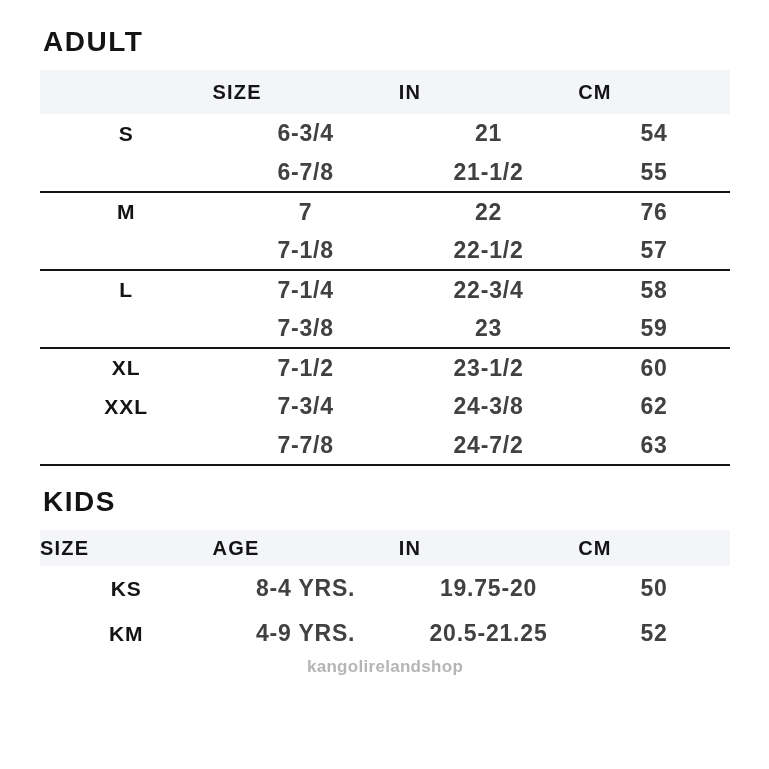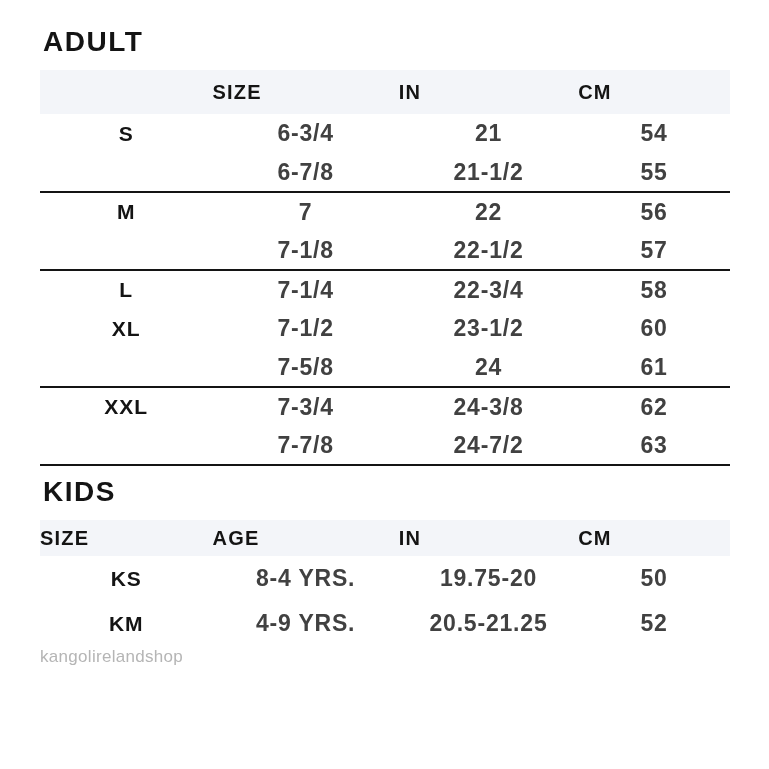--- a/index.html
+++ b/index.html
@@ -24,21 +24,21 @@
     position:relative;
   }
   .section-heading{
     font-size:28px;
     font-weight:bold;
     color:var(--heading);
     letter-spacing:1.5px;
     line-height:32px;
     margin:0 0 12px 3px;
   }
-  .kids-gap{margin-top:10px;}
+  .kids-gap{margin-top:20px;}
   table.size-table{
     width:690px;
     border-collapse:collapse;
     table-layout:fixed;
   }
   table.size-table th{
     background:var(--band);
     font-size:20px;
     font-weight:bold;
     color:var(--heading);
@@ -62,26 +62,27 @@
     font-weight:bold;
     color:var(--heading);
     font-size:21px;
     letter-spacing:1px;
   }
   table.adult tr.group-end td{
     border-bottom:2px solid var(--separator);
   }
   .watermark{
     width:690px;
-    text-align:left;
+    text-align:center;
     font-size:17px;
     color:var(--watermark);
     letter-spacing:0.3px;
     margin-top:1px;
     line-height:20px;
+    font-weight:bold;
   }
 </style>
 </head>
 <body>
 
 <div class="page">
 
   <h1 class="section-heading">ADULT</h1>
 
   <table class="size-table adult">
@@ -109,45 +110,45 @@
         <tr class="group-end">
           <td class="row-label"></td>
           <td>6-7/8</td>
           <td>21-1/2</td>
           <td>55</td>
         </tr>
         <tr>
           <td class="row-label">M</td>
           <td>7</td>
           <td>22</td>
-          <td>56</td>
+          <td>76</td>
         </tr>
         <tr class="group-end">
           <td class="row-label"></td>
           <td>7-1/8</td>
           <td>22-1/2</td>
           <td>57</td>
         </tr>
         <tr>
           <td class="row-label">L</td>
           <td>7-1/4</td>
           <td>22-3/4</td>
           <td>58</td>
         </tr>
+        <tr class="group-end">
+          <td class="row-label"></td>
+          <td>7-3/8</td>
+          <td>23</td>
+          <td>59</td>
+        </tr>
         <tr>
           <td class="row-label">XL</td>
           <td>7-1/2</td>
           <td>23-1/2</td>
           <td>60</td>
-        </tr>
-        <tr class="group-end">
-          <td class="row-label"></td>
-          <td>7-5/8</td>
-          <td>24</td>
-          <td>61</td>
         </tr>
         <tr>
           <td class="row-label">XXL</td>
           <td>7-3/4</td>
           <td>24-3/8</td>
           <td>62</td>
         </tr>
         <tr class="group-end">
           <td class="row-label"></td>
           <td>7-7/8</td>

